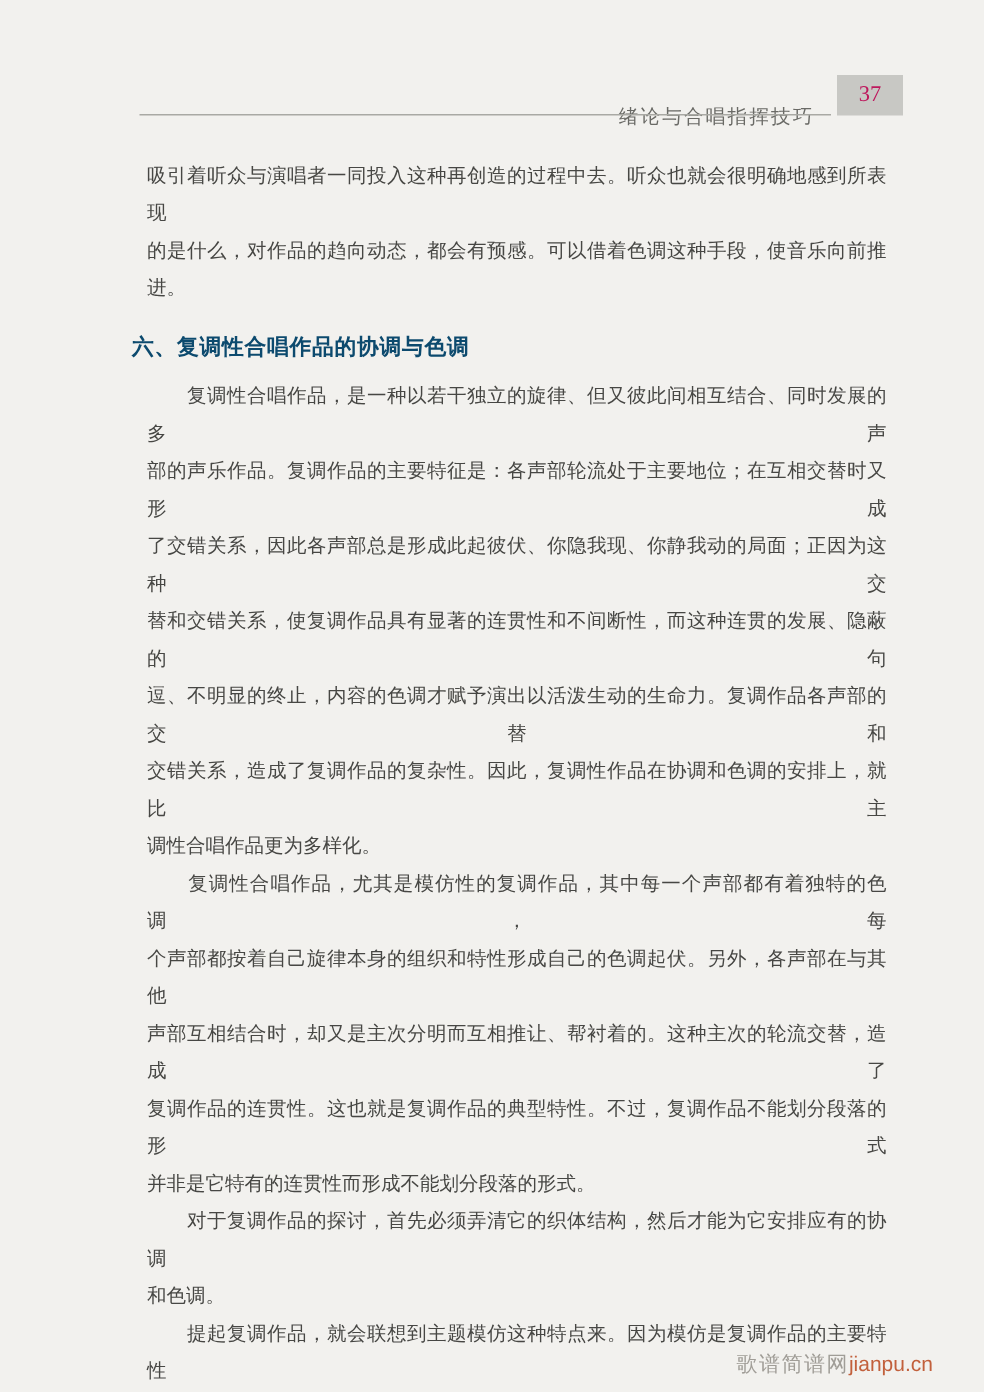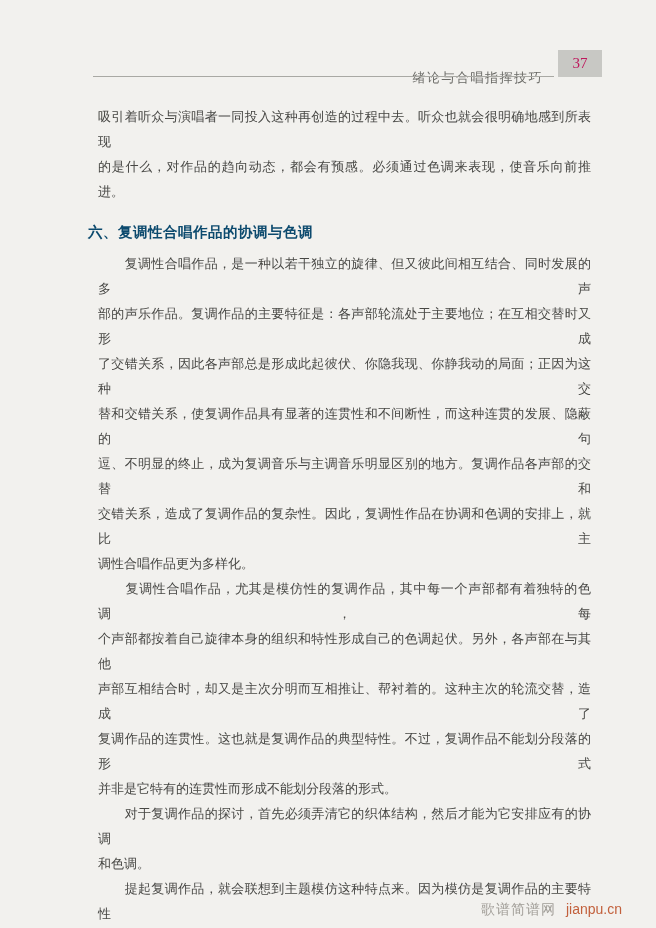--- a/index.html
+++ b/index.html
@@ -38,45 +38,45 @@
     line-height:25px;margin:16px 0 6px 0;
     letter-spacing:0.5px;
   }
   
   .watermark{
     position:absolute;top:901px;right:34px;
     font-size:14px;white-space:nowrap;
     font-family:"Liberation Sans","DejaVu Sans",sans-serif;
   }
   .wm-name{color:#a09d97;letter-spacing:1px;}
-  .wm-url{color:#c2603c;margin-left:10px;}
+  .wm-url{color:#c2603c;margin-left:0;}
 </style>
 </head>
 <body>
 
 <div class="page">
 
   <div class="running-head">绪论与合唱指挥技巧</div>
 
   <div class="header-rule"></div>
 
   <div class="page-number-badge">37</div>
 
   <div class="page-body">
       <div class="para">
         <div class="line jl">吸引着听众与演唱者一同投入这种再创造的过程中去。听众也就会很明确地感到所表现</div>
-        <div class="line">的是什么，对作品的趋向动态，都会有预感。必须通过色调来表现，使音乐向前推进。</div>
+        <div class="line">的是什么，对作品的趋向动态，都会有预感。可以借着色调这种手段，使音乐向前推进。</div>
       </div>
       <div class="heading">六、复调性合唱作品的协调与色调</div>
       <div class="para">
         <div class="line jl">　　复调性合唱作品，是一种以若干独立的旋律、但又彼此间相互结合、同时发展的多声</div>
         <div class="line jl">部的声乐作品。复调作品的主要特征是：各声部轮流处于主要地位；在互相交替时又形成</div>
         <div class="line jl">了交错关系，因此各声部总是形成此起彼伏、你隐我现、你静我动的局面；正因为这种交</div>
         <div class="line jl">替和交错关系，使复调作品具有显著的连贯性和不间断性，而这种连贯的发展、隐蔽的句</div>
-        <div class="line jl">逗、不明显的终止，成为复调音乐与主调音乐明显区别的地方。复调作品各声部的交替和</div>
+        <div class="line jl">逗、不明显的终止，内容的色调才赋予演出以活泼生动的生命力。复调作品各声部的交替和</div>
         <div class="line jl">交错关系，造成了复调作品的复杂性。因此，复调性作品在协调和色调的安排上，就比主</div>
         <div class="line">调性合唱作品更为多样化。</div>
       </div>
       <div class="para">
         <div class="line jl">　　复调性合唱作品，尤其是模仿性的复调作品，其中每一个声部都有着独特的色调，每</div>
         <div class="line jl">个声部都按着自己旋律本身的组织和特性形成自己的色调起伏。另外，各声部在与其他</div>
         <div class="line jl">声部互相结合时，却又是主次分明而互相推让、帮衬着的。这种主次的轮流交替，造成了</div>
         <div class="line jl">复调作品的连贯性。这也就是复调作品的典型特性。不过，复调作品不能划分段落的形式</div>
         <div class="line">并非是它特有的连贯性而形成不能划分段落的形式。</div>
       </div>

